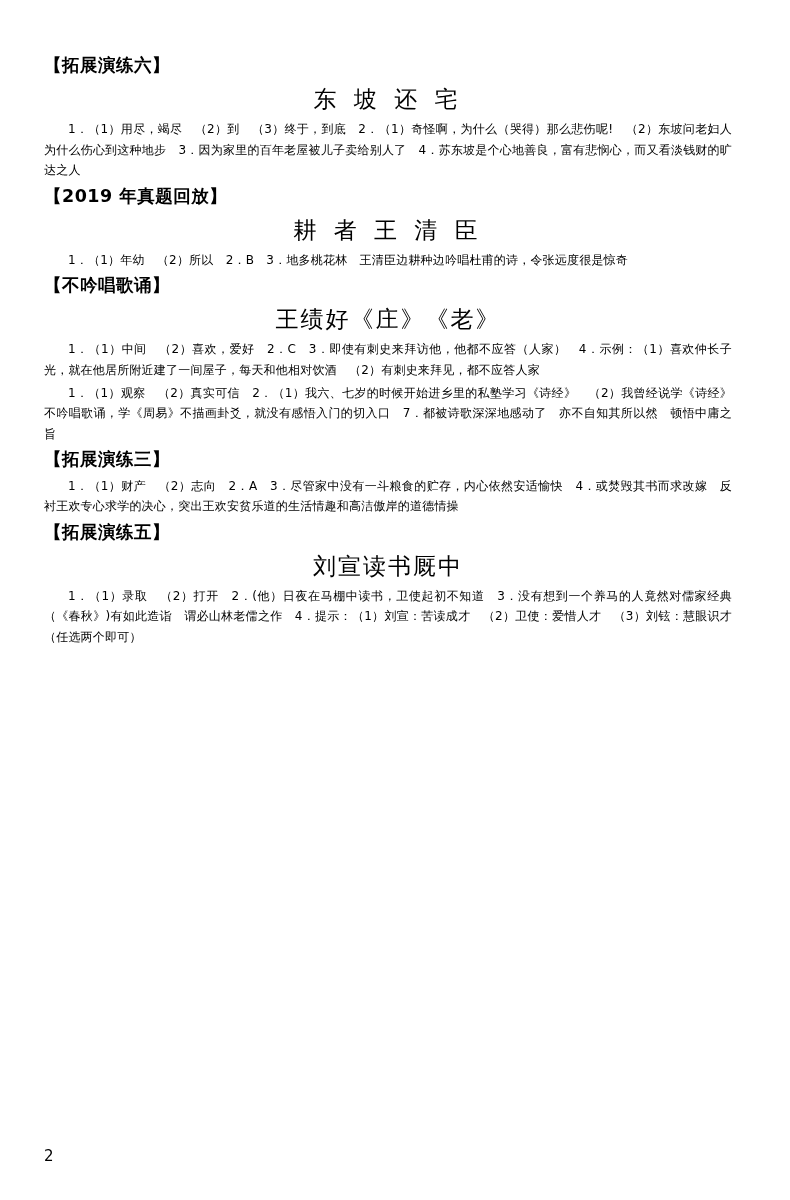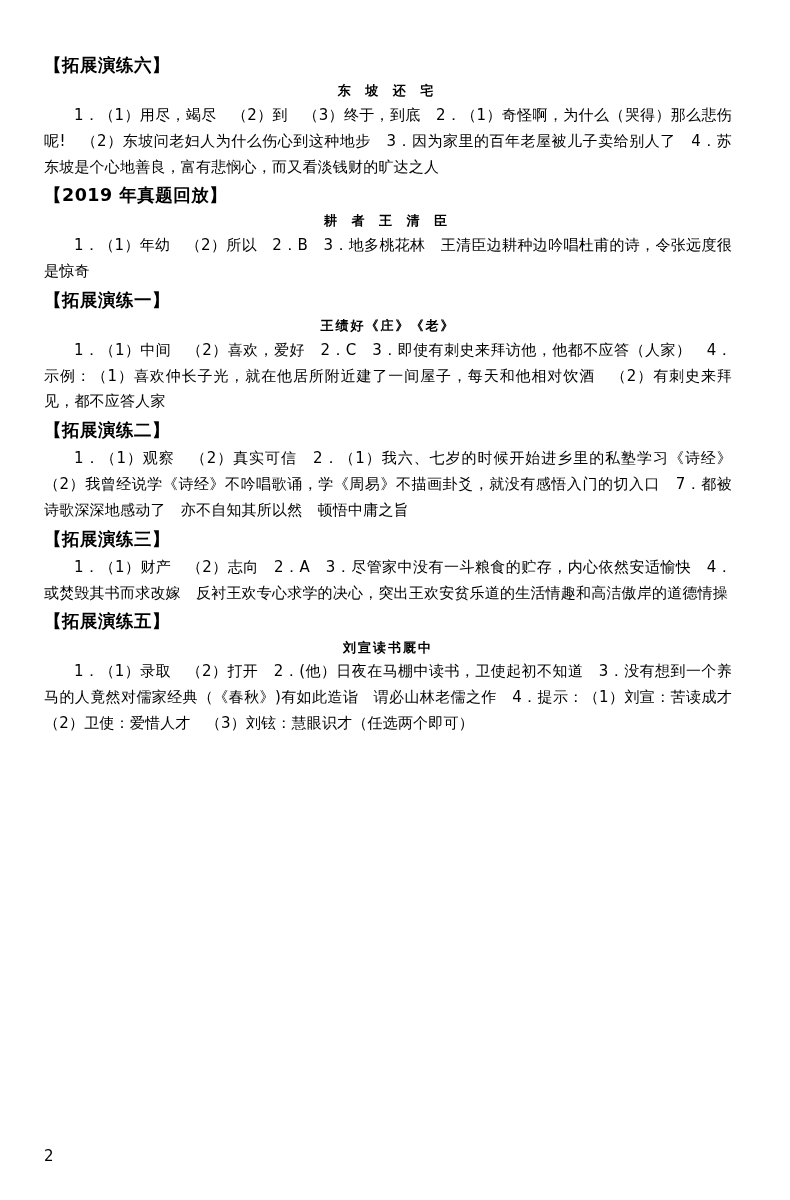--- a/index.html
+++ b/index.html
@@ -30,31 +30,31 @@
     font-size: 17.5px;
     font-weight: bold;
     line-height: 1.55;
     letter-spacing: 0.5px;
     margin: 0 0 2px 0;
   }
   .gap-before {
   }
   .piece-title {
     text-align: center;
-    font-size: 13px;
-    font-weight: bold;
+    font-size: 23px;
+    font-weight: normal;
     letter-spacing: 5px;
     line-height: 1.6;
     margin: 2px 0 1px 0;
   }
   .piece-title.tight {
     letter-spacing: 2px;
   }
   .body-text {
-    font-size: 15px;
+    font-size: 12px;
     line-height: 1.72;
     text-align: justify;
     text-justify: inter-ideograph;
     margin: 0;
     letter-spacing: 0.2px;
   }
   .body-text.indent {
     text-indent: 2em;
   }
   .page-number {
@@ -76,27 +76,26 @@
     <div class="body-text indent">1．（1）用尽，竭尽　（2）到　（3）终于，到底　2．（1）奇怪啊，为什么（哭得）那么悲伤呢!　（2）东坡问老妇人为什么伤心到这种地步　3．因为家里的百年老屋被儿子卖给别人了　4．苏东坡是个心地善良，富有悲悯心，而又看淡钱财的旷达之人</div>
   </div>
 
   <div class="section gap-before">
     <div class="section-head">【2019 年真题回放】</div>
     <div class="piece-title">耕 者 王 清 臣</div>
     <div class="body-text indent">1．（1）年幼　（2）所以　2．B　3．地多桃花林　王清臣边耕种边吟唱杜甫的诗，令张远度很是惊奇</div>
   </div>
 
   <div class="section">
-    <div class="section-head">【拓展演练一】</div>
+    <div class="section-head">【不吟唱歌诵】</div>
     <div class="piece-title tight">王绩好《庄》《老》</div>
     <div class="body-text indent">1．（1）中间　（2）喜欢，爱好　2．C　3．即使有刺史来拜访他，他都不应答（人家）　4．示例：（1）喜欢仲长子光，就在他居所附近建了一间屋子，每天和他相对饮酒　（2）有刺史来拜见，都不应答人家</div>
   </div>
 
   <div class="section">
-    <div class="section-head">【拓展演练二】</div>
     <div class="body-text indent">1．（1）观察　（2）真实可信　2．（1）我六、七岁的时候开始进乡里的私塾学习《诗经》　（2）我曾经说学《诗经》不吟唱歌诵，学《周易》不描画卦爻，就没有感悟入门的切入口　7．都被诗歌深深地感动了　亦不自知其所以然　顿悟中庸之旨</div>
   </div>
 
   <div class="section">
     <div class="section-head">【拓展演练三】</div>
     <div class="body-text indent">1．（1）财产　（2）志向　2．A　3．尽管家中没有一斗粮食的贮存，内心依然安适愉快　4．或焚毁其书而求改嫁　反衬王欢专心求学的决心，突出王欢安贫乐道的生活情趣和高洁傲岸的道德情操</div>
   </div>
 
 
   <div class="section">

